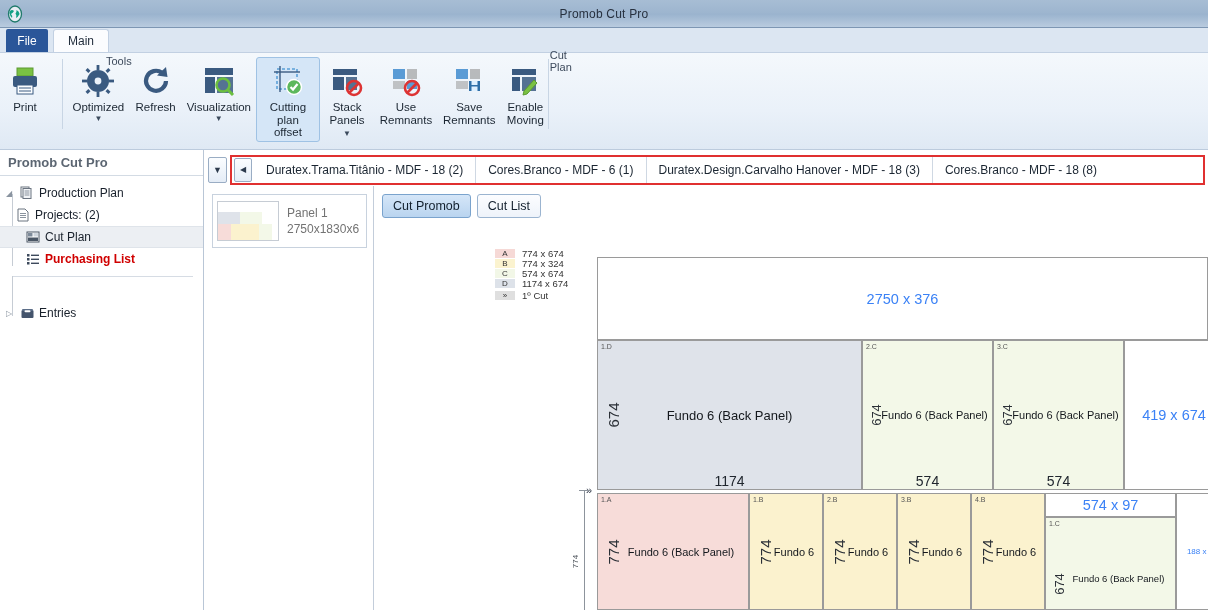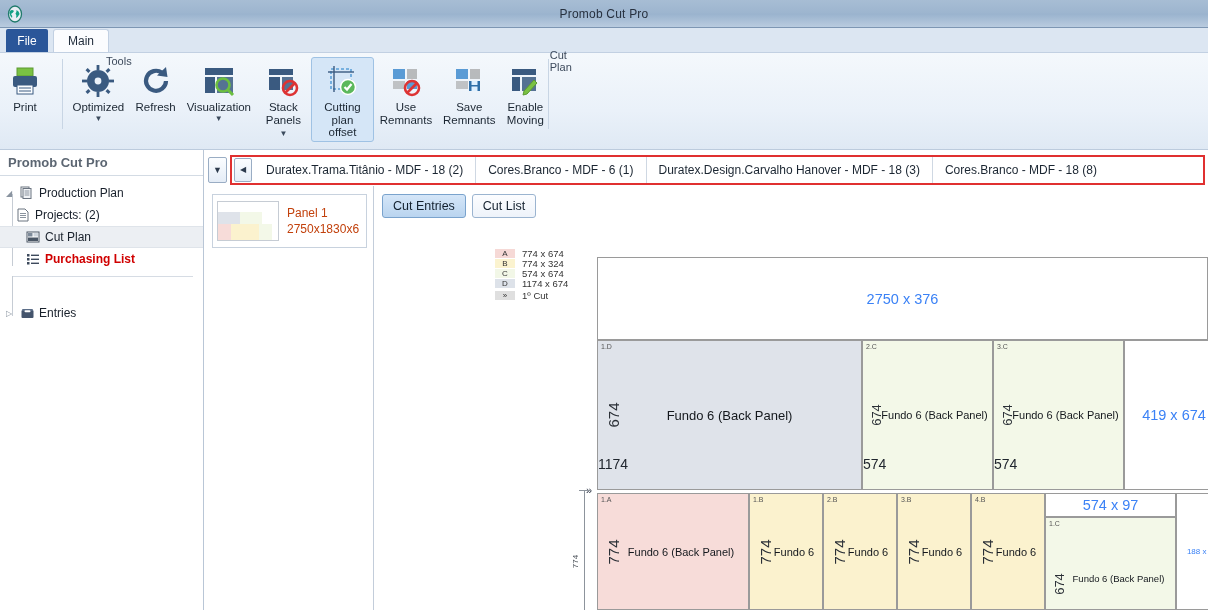--- a/index.html
+++ b/index.html
@@ -119,21 +119,21 @@
   .mtab:last-child { border-right:none; }
 
   
   .content { flex:1; display:flex; }
   .panellist { width:170px; border-right:1px solid #c3cdda; background:#fff; padding:8px 0 0 8px; }
   .panelcard {
     width:155px; height:54px; border:1px solid #c8d2de; background:#fff;
     display:flex; align-items:center; padding:4px;
   }
   .panelthumb { width:62px; height:40px; border:1px solid #c6ccd4; background:#fff; position:relative; }
-  .panelmeta { margin-left:8px; font-size:12px; color:#c2410c; line-height:16px; }
+  .panelmeta { margin-left:8px; font-size:12px; color:#737373; line-height:16px; }
 
   .preview { flex:1; display:flex; flex-direction:column; position:relative; background:#fff; }
   .prev-tabs { padding:8px 0 0 8px; display:flex; gap:6px; }
   .pbtn {
     padding:4px 10px; font-size:12.5px; border:1px solid #9bb4d0; border-radius:3px;
     background:linear-gradient(to bottom,#fcfdff,#eef3fa); color:#13202e;
   }
   .pbtn.sel { background:linear-gradient(to bottom,#d5e6f8,#b9d4ef); border-color:#7aa3cd; }
 
   
@@ -162,21 +162,21 @@
   .cell.a { background:#f7dcd9; }
   .cell.b { background:#fbf2ce; }
   .cell.c { background:#f3f8e8; }
   .cell.d { background:#dfe3ea; }
   .tag { position:absolute; left:3px; top:2px; font-size:7px; color:#555; }
   .vdim {
     position:absolute; left:3px; top:50%; transform:translateY(-50%) rotate(-90deg);
     transform-origin:center; font-size:15px; color:#2a2f36; white-space:nowrap;
   }
   .vdim.sm { font-size:13px; }
-  .hdim { position:absolute; bottom:17px; left:0; right:0; text-align:left; font-size:14px; color:#20262e; }
+  .hdim { position:absolute; bottom:0px; left:0; right:0; text-align:center; font-size:14px; color:#20262e; }
   .cname { font-size:13px; color:#14181d; white-space:nowrap; }
   .cname.sm { font-size:11px; }
   .cname.xs { font-size:9.5px; }
   .wlabel { font-size:14.5px; color:#3b82f6; }
   .wlabel.sm { font-size:8px; }
 
   
   .ruler { position:absolute; left:578px; top:487px; width:14px; height:123px; }
   .ruler .bar { position:absolute; left:6px; top:3px; bottom:0; width:1px; background:#8d949c; }
   .ruler .cap { position:absolute; left:1px; top:3px; width:11px; height:1px; background:#8d949c; }
@@ -272,49 +272,49 @@
             <rect x="4" y="14" width="10" height="16" fill="#3a5a80"></rect>
             <rect x="16" y="14" width="16" height="16" fill="#3a5a80" opacity="0.85"></rect>
             <circle cx="22" cy="22" r="6.5" fill="none" stroke="#6cbf3f" stroke-width="2.6"></circle>
             <line x1="26.5" y1="26.5" x2="32" y2="32" stroke="#6cbf3f" stroke-width="3"></line>
           </svg>
         </span>
         <span class="lbl">Visualization</span>
         <span class="caret">▼</span>
       </div>
 
+      <div class="rbtn active">
+        <span class="ico">
+          <svg width="36" height="36" viewBox="0 0 36 36">
+            <rect x="7" y="6" width="20" height="20" fill="none" stroke="#5aa0d8" stroke-width="1.6" stroke-dasharray="3 2"></rect>
+            <line x1="4" y1="9" x2="30" y2="9" stroke="#3a5a80" stroke-width="1.4"></line>
+            <line x1="10" y1="3" x2="10" y2="29" stroke="#3a5a80" stroke-width="1.4"></line>
+            <circle cx="24" cy="24" r="7.5" fill="#5cb85c" stroke="#fff" stroke-width="1.5"></circle>
+            <polyline points="20.5,24 23,26.5 27.5,21" fill="none" stroke="#fff" stroke-width="2.2"></polyline>
+          </svg>
+        </span>
+        <span class="lbl">
+          <span>Cutting</span><br>
+          <span>plan offset</span>
+        </span>
+      </div>
+
       <div class="rbtn">
         <span class="ico">
           <svg width="36" height="36" viewBox="0 0 36 36">
             <rect x="4" y="6" width="24" height="6" fill="#3a5a80"></rect>
             <rect x="4" y="14" width="11" height="13" fill="#3a5a80"></rect>
             <rect x="17" y="14" width="11" height="13" fill="#3a5a80" opacity="0.85"></rect>
             <circle cx="25" cy="25" r="7" fill="none" stroke="#d33" stroke-width="2.6"></circle>
             <line x1="20.5" y1="29.5" x2="29.5" y2="20.5" stroke="#d33" stroke-width="2.6"></line>
           </svg>
         </span>
         <span class="lbl">
           <span>Stack</span><br>
           <span>Panels</span><span class="caret" style="display:inline-block;">▼</span>
-        </span>
-      </div>
-
-      <div class="rbtn active">
-        <span class="ico">
-          <svg width="36" height="36" viewBox="0 0 36 36">
-            <rect x="7" y="6" width="20" height="20" fill="none" stroke="#5aa0d8" stroke-width="1.6" stroke-dasharray="3 2"></rect>
-            <line x1="4" y1="9" x2="30" y2="9" stroke="#3a5a80" stroke-width="1.4"></line>
-            <line x1="10" y1="3" x2="10" y2="29" stroke="#3a5a80" stroke-width="1.4"></line>
-            <circle cx="24" cy="24" r="7.5" fill="#5cb85c" stroke="#fff" stroke-width="1.5"></circle>
-            <polyline points="20.5,24 23,26.5 27.5,21" fill="none" stroke="#fff" stroke-width="2.2"></polyline>
-          </svg>
-        </span>
-        <span class="lbl">
-          <span>Cutting</span><br>
-          <span>plan offset</span>
         </span>
       </div>
 
       <div class="rbtn">
         <span class="ico">
           <svg width="36" height="36" viewBox="0 0 36 36">
             <rect x="5" y="6" width="12" height="10" fill="#5a9bd5"></rect>
             <rect x="19" y="6" width="10" height="10" fill="#888" opacity="0.55"></rect>
             <rect x="5" y="18" width="12" height="8" fill="#999" opacity="0.55"></rect>
             <rect x="19" y="18" width="10" height="8" fill="#5a9bd5"></rect>
@@ -479,21 +479,21 @@
           </div>
           <div class="panelmeta">
             <div>Panel 1</div>
             <div>2750x1830x6</div>
           </div>
         </div>
       </div>
 
       <div class="preview">
         <div class="prev-tabs">
-          <div class="pbtn sel">Cut Entries</div>
+          <div class="pbtn sel">Cut Promob</div>
           <div class="pbtn">Cut List</div>
         </div>
       </div>
 
     </div>
   </div>
 </div>
 
 <div class="legend">
   <div class="lrow">

